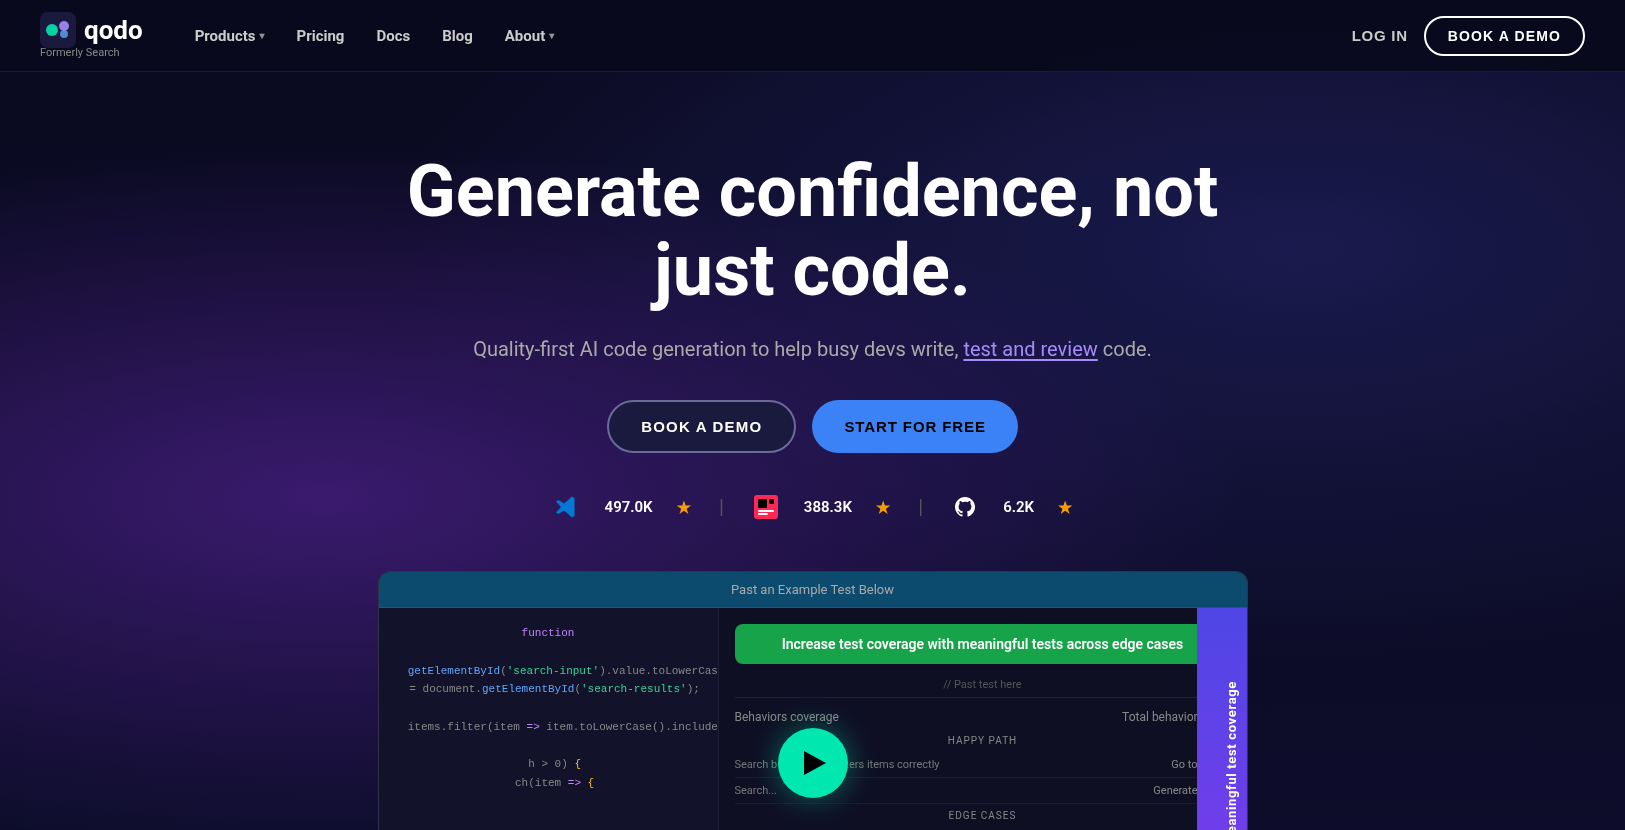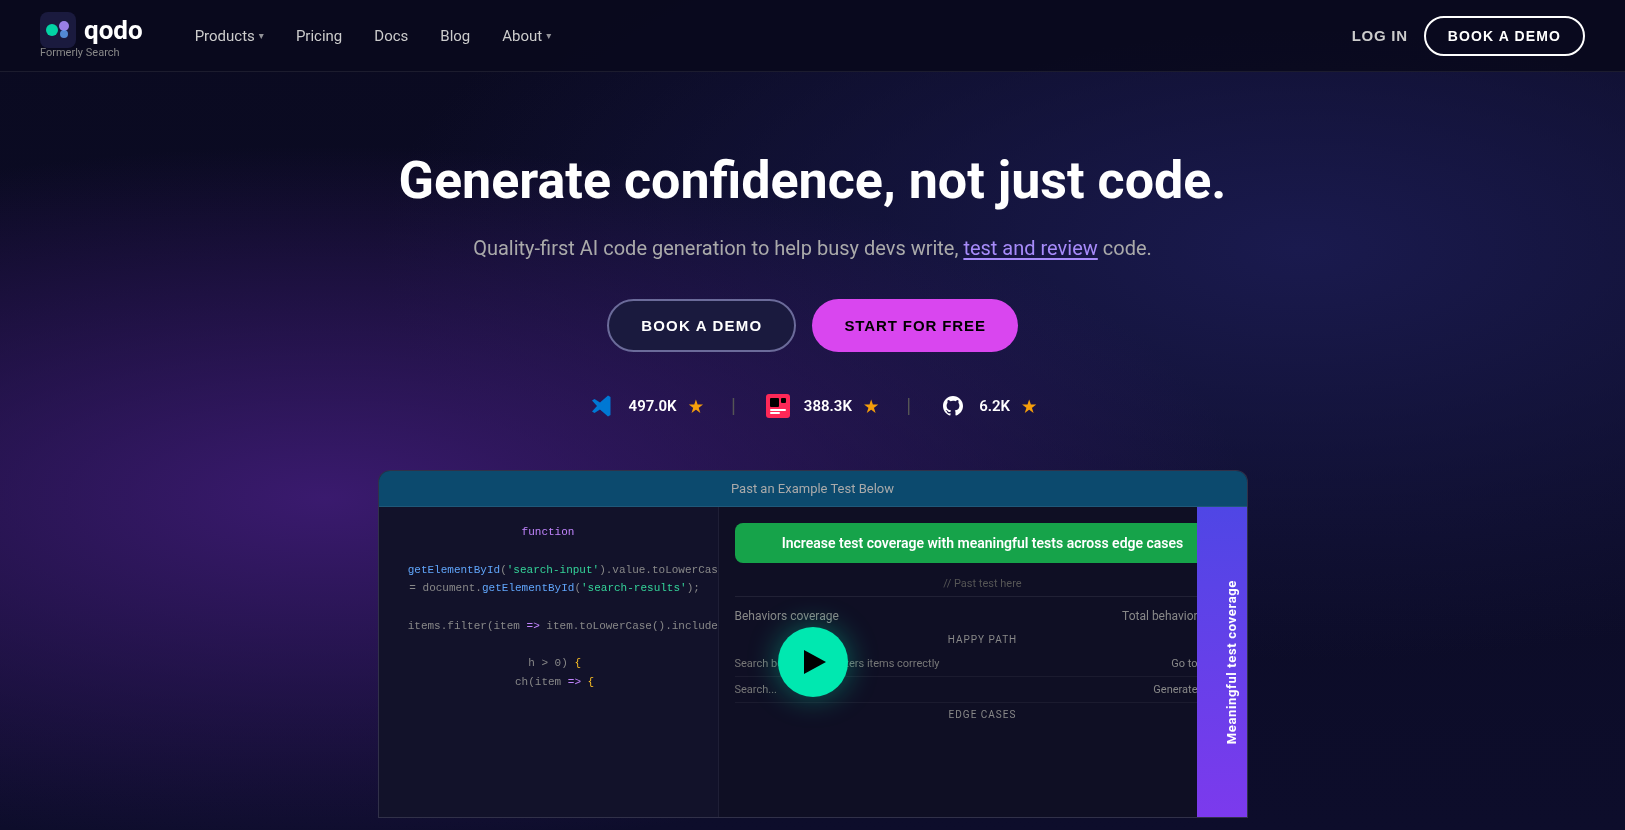--- a/index.html
+++ b/index.html
@@ -76,21 +76,21 @@
       gap: 8px;
     }
 
     .nav-item {
       display: flex;
       align-items: center;
       gap: 4px;
       padding: 8px 12px;
       color: #ccc;
       font-size: 15px;
-      font-weight: 400;
+      font-weight: 700;
       cursor: pointer;
       border-radius: 6px;
       transition: color 0.2s;
     }
 
     .nav-chevron {
       font-size: 10px;
       opacity: 0.7;
     }
 
@@ -127,21 +127,21 @@
       position: relative;
       z-index: 5;
       display: flex;
       flex-direction: column;
       align-items: center;
       text-align: center;
       padding-top: 80px;
     }
 
     .hero-title {
-      font-size: 52px;
+      font-size: 72px;
       font-weight: 700;
       line-height: 1.1;
       color: #fff;
       max-width: 900px;
       margin-bottom: 24px;
     }
 
     .hero-subtitle {
       font-size: 20px;
       color: #aaa;
@@ -168,21 +168,21 @@
       color: #fff;
       padding: 16px 32px;
       border-radius: 30px;
       font-size: 15px;
       font-weight: 700;
       letter-spacing: 0.08em;
       cursor: pointer;
     }
 
     .btn-free {
-      background: #d946ef;
+      background: #3b82f6;
       border: none;
       color: #000;
       padding: 12px 32px;
       border-radius: 30px;
       font-size: 15px;
       font-weight: 700;
       letter-spacing: 0.06em;
       cursor: pointer;
     }
 
@@ -190,21 +190,21 @@
     .stats {
       display: flex;
       align-items: center;
       gap: 28px;
       margin-bottom: 50px;
     }
 
     .stat-item {
       display: flex;
       align-items: center;
-      gap: 12px;
+      gap: 24px;
       font-size: 15px;
       color: #fff;
       font-weight: 600;
     }
 
     .stat-icon {
       width: 28px;
       height: 28px;
       display: flex;
       align-items: center;

